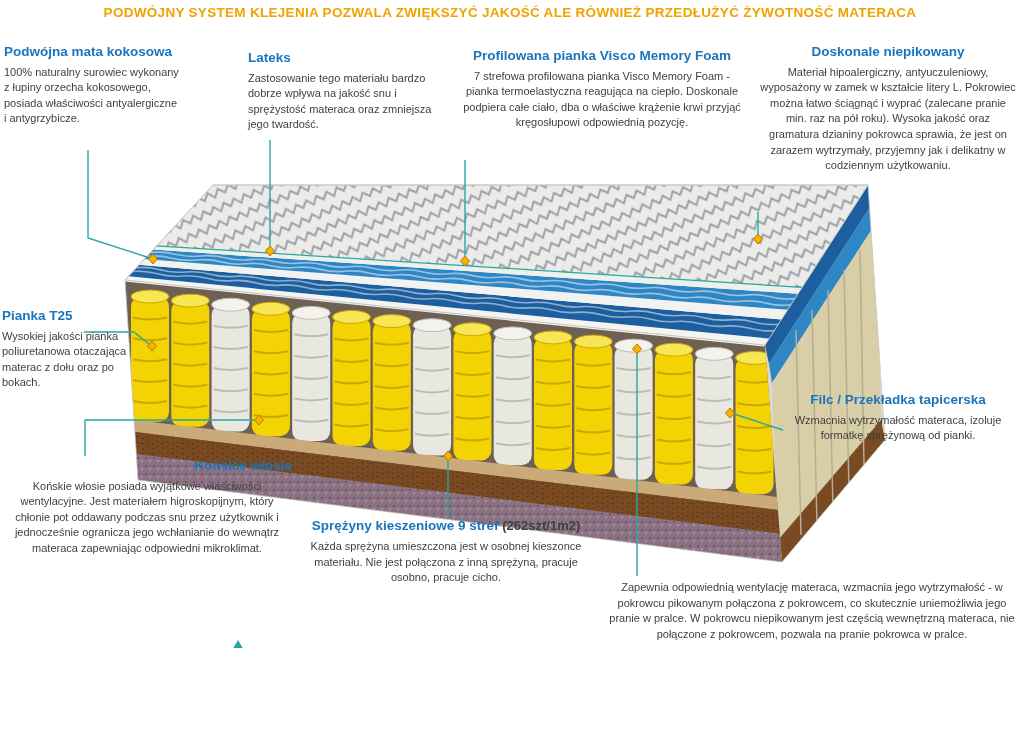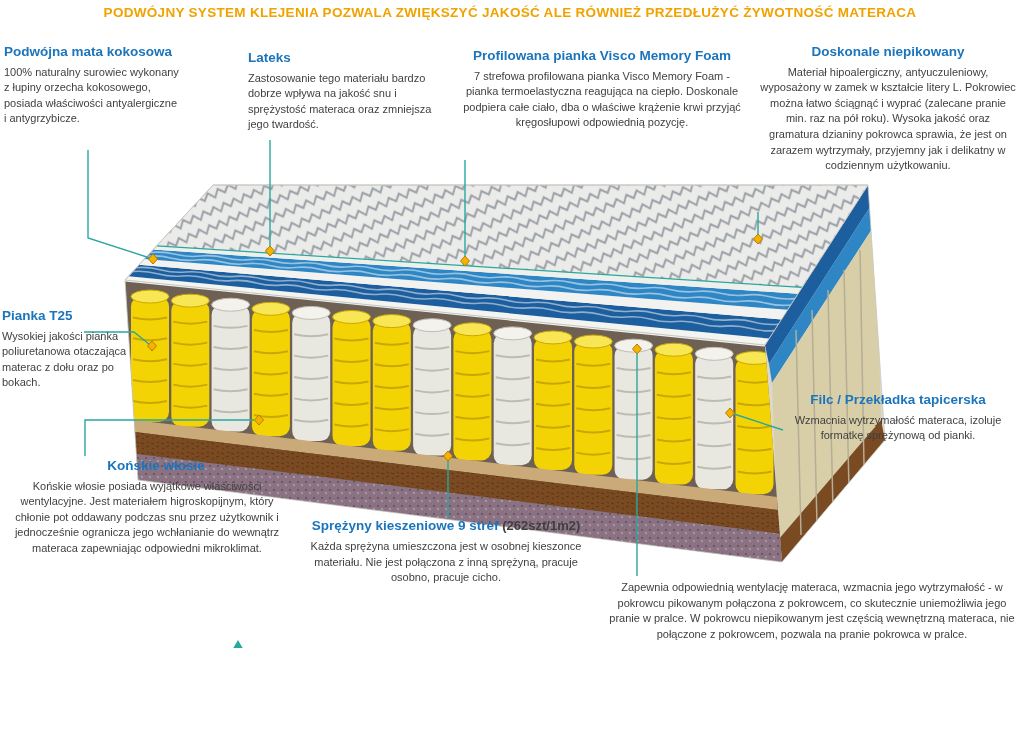--- a/index.html
+++ b/index.html
@@ -10,21 +10,21 @@
   .callout{position:absolute;}
   .callout h3{margin:0 0 5px 0;font-size:13.5px;font-weight:bold;color:#1b75bc;line-height:1.15;}
   .callout p{margin:0;font-size:11px;line-height:1.42;color:#3f3f3f;}
   .suffix{color:#3f3f3f;font-weight:bold;font-size:13px;}
   #b-mata{left:4px;top:44px;width:176px;text-align:left;}
   #b-lateks{left:248px;top:50px;width:200px;text-align:left;}
   #b-visco{left:458px;top:48px;width:288px;text-align:center;}
   #b-pokrowiec{left:760px;top:44px;width:256px;text-align:center;}
   #b-pianka{left:2px;top:308px;width:152px;text-align:left;}
   #b-konskie{left:2px;top:458px;width:290px;text-align:center;}
-  #b-konskie h3{text-align:center;padding-left:18px;}
+  #b-konskie h3{text-align:right;padding-left:18px;}
   #b-sprezyny{left:300px;top:518px;width:292px;text-align:center;}
   #b-filc{left:782px;top:392px;width:232px;text-align:center;}
   #b-wlokno{left:608px;top:580px;width:408px;text-align:center;}
   #b-wlokno h3{text-align:left;padding-left:30px;}
   #mattress-svg{position:absolute;left:0;top:0;z-index:0;}
   .txt{position:absolute;z-index:2;}
   #t-gorna{left:96px;top:650px;font-size:12px;color:#1b75bc;}
   #t-dolna{left:257px;top:725px;font-size:10px;color:#1b75bc;}
   #t-miekki{left:48px;top:694px;font-size:16px;color:#3f3f3f;font-weight:bold;}
   #t-twardy{left:312px;top:694px;font-size:12px;color:#14532d;}

